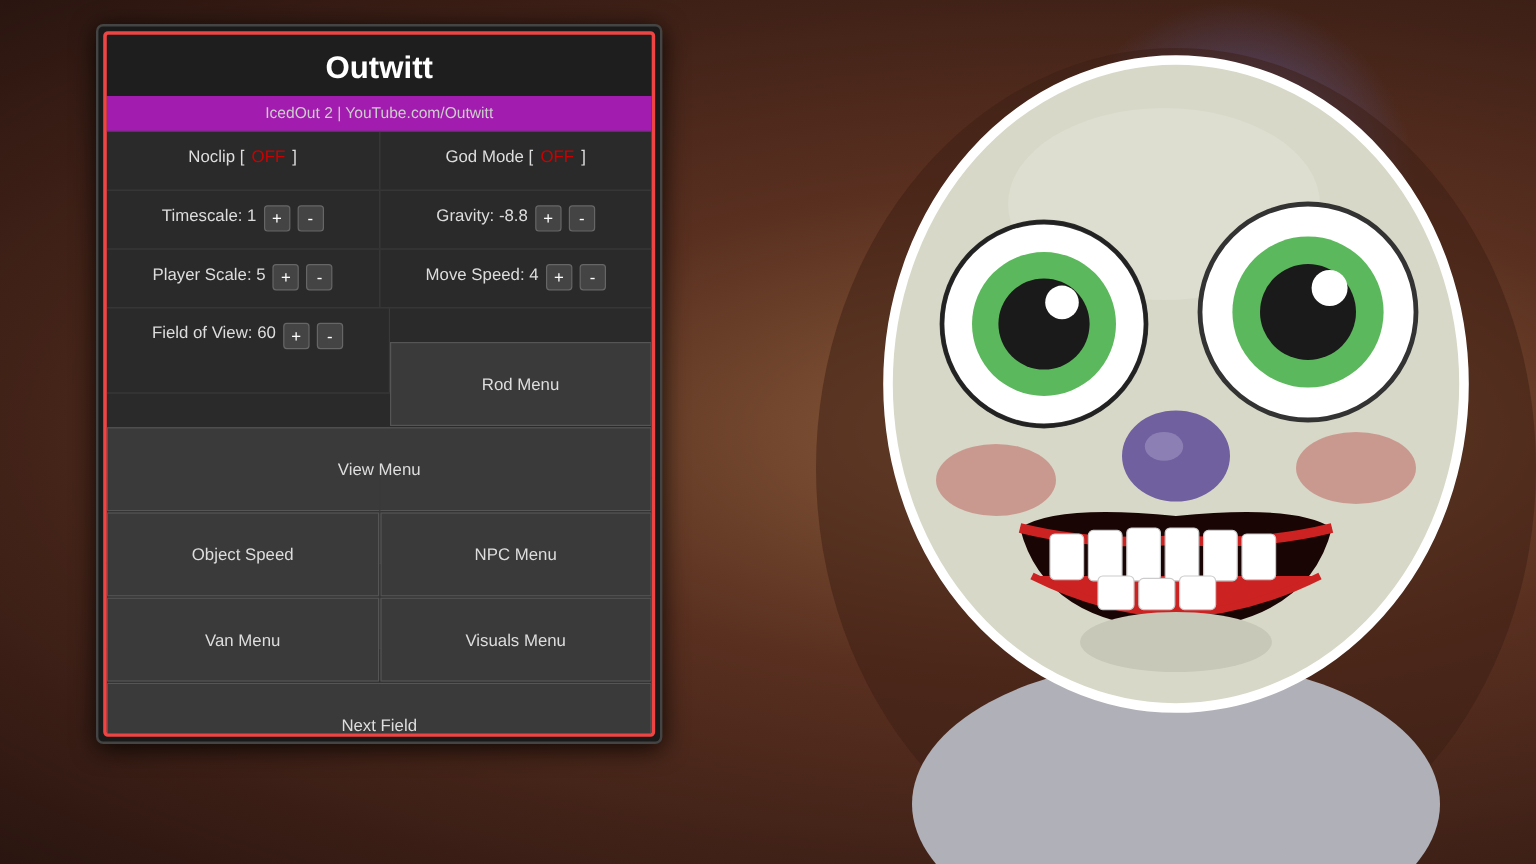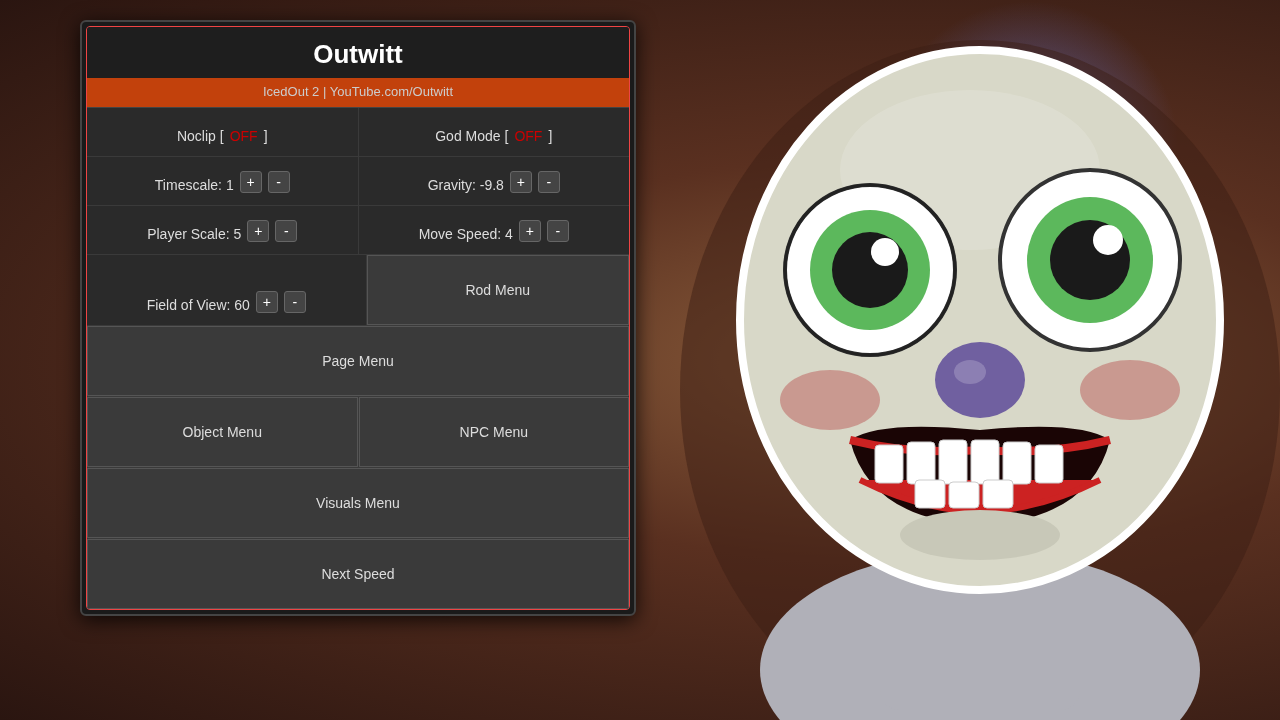--- a/index.html
+++ b/index.html
@@ -73,57 +73,57 @@
       background: #1a1a1a;
       border: 2px solid #444;
       border-radius: 6px;
       padding: 4px;
       box-shadow: 0 4px 20px rgba(0,0,0,0.8);
     }
 
     
     .panel-inner {
       background: #2a2a2a;
-      border: 1px solid #ef4444;
+      border: 3px solid #ef4444;
       border-radius: 4px;
-      width: 544px;
+      width: 460px;
       padding: 0;
       overflow: hidden;
     }
 
     
     .panel-title {
       text-align: center;
       color: #ffffff;
       font-size: 26px;
       font-weight: bold;
       padding: 12px 0 8px 0;
       background: #1e1e1e;
     }
 
     
     .panel-subtitle {
       text-align: center;
       color: #cccccc;
       font-size: 13px;
       padding: 6px 0 8px 0;
-      background: #c2410c;
+      background: #a21caf;
       border-bottom: 1px solid #444;
     }
 
     
     .panel-row {
       display: flex;
       border-bottom: 1px solid #3a3a3a;
     }
 
     .panel-cell {
       flex: 1;
       display: flex;
-      align-items: flex-end;
+      align-items: flex-start;
       justify-content: center;
       padding: 12px 8px;
       color: #dddddd;
       font-size: 14px;
       border-right: 1px solid #3a3a3a;
       min-height: 48px;
       gap: 6px;
     }
 
     .panel-cell:last-child {
@@ -281,21 +281,21 @@
         </div>
       </div>
 
       <div class="panel-row">
         <div class="panel-cell">
           <span>Timescale: 1</span>
           <button class="btn-small">+</button>
           <button class="btn-small">-</button>
         </div>
         <div class="panel-cell">
-          <span>Gravity: -9.8</span>
+          <span>Gravity: -8.8</span>
           <button class="btn-small">+</button>
           <button class="btn-small">-</button>
         </div>
       </div>
 
       <div class="panel-row">
         <div class="panel-cell">
           <span>Player Scale: 5</span>
           <button class="btn-small">+</button>
           <button class="btn-small">-</button>
@@ -313,42 +313,45 @@
           <button class="btn-small">+</button>
           <button class="btn-small">-</button>
         </div>
         <div class="panel-cell btn-cell">
           <button class="menu-btn">Rod Menu</button>
         </div>
       </div>
 
       <div class="panel-row">
         <div class="panel-cell btn-cell">
-          <button class="menu-btn">Page Menu</button>
-        </div>
-      </div>
-
-      <div class="panel-row">
-        <div class="panel-cell btn-cell">
-          <button class="menu-btn">Object Menu</button>
+          <button class="menu-btn">View Menu</button>
+        </div>
+      </div>
+
+      <div class="panel-row">
+        <div class="panel-cell btn-cell">
+          <button class="menu-btn">Object Speed</button>
         </div>
         <div class="panel-cell btn-cell">
           <button class="menu-btn">NPC Menu</button>
         </div>
       </div>
 
       <div class="panel-row">
         <div class="panel-cell btn-cell">
+          <button class="menu-btn">Van Menu</button>
+        </div>
+        <div class="panel-cell btn-cell">
           <button class="menu-btn">Visuals Menu</button>
         </div>
       </div>
 
       <div class="panel-row">
         <div class="panel-cell btn-cell">
-          <button class="menu-btn">Next Speed</button>
+          <button class="menu-btn">Next Field</button>
         </div>
       </div>
 
     </div>
   </div>
 </div>
 
 <svg style="position:absolute; bottom:100px; left:300px; width:220px; height:200px; z-index:15;" viewBox="0 0 220 200" xmlns="http://www.w3.org/2000/svg">
   <g transform="rotate(40, 110, 100)">
     <polygon points="110,10 155,80 128,80 128,180 92,180 92,80 65,80" fill="#f5e000" stroke="#c8a800" stroke-width="3"></polygon>

